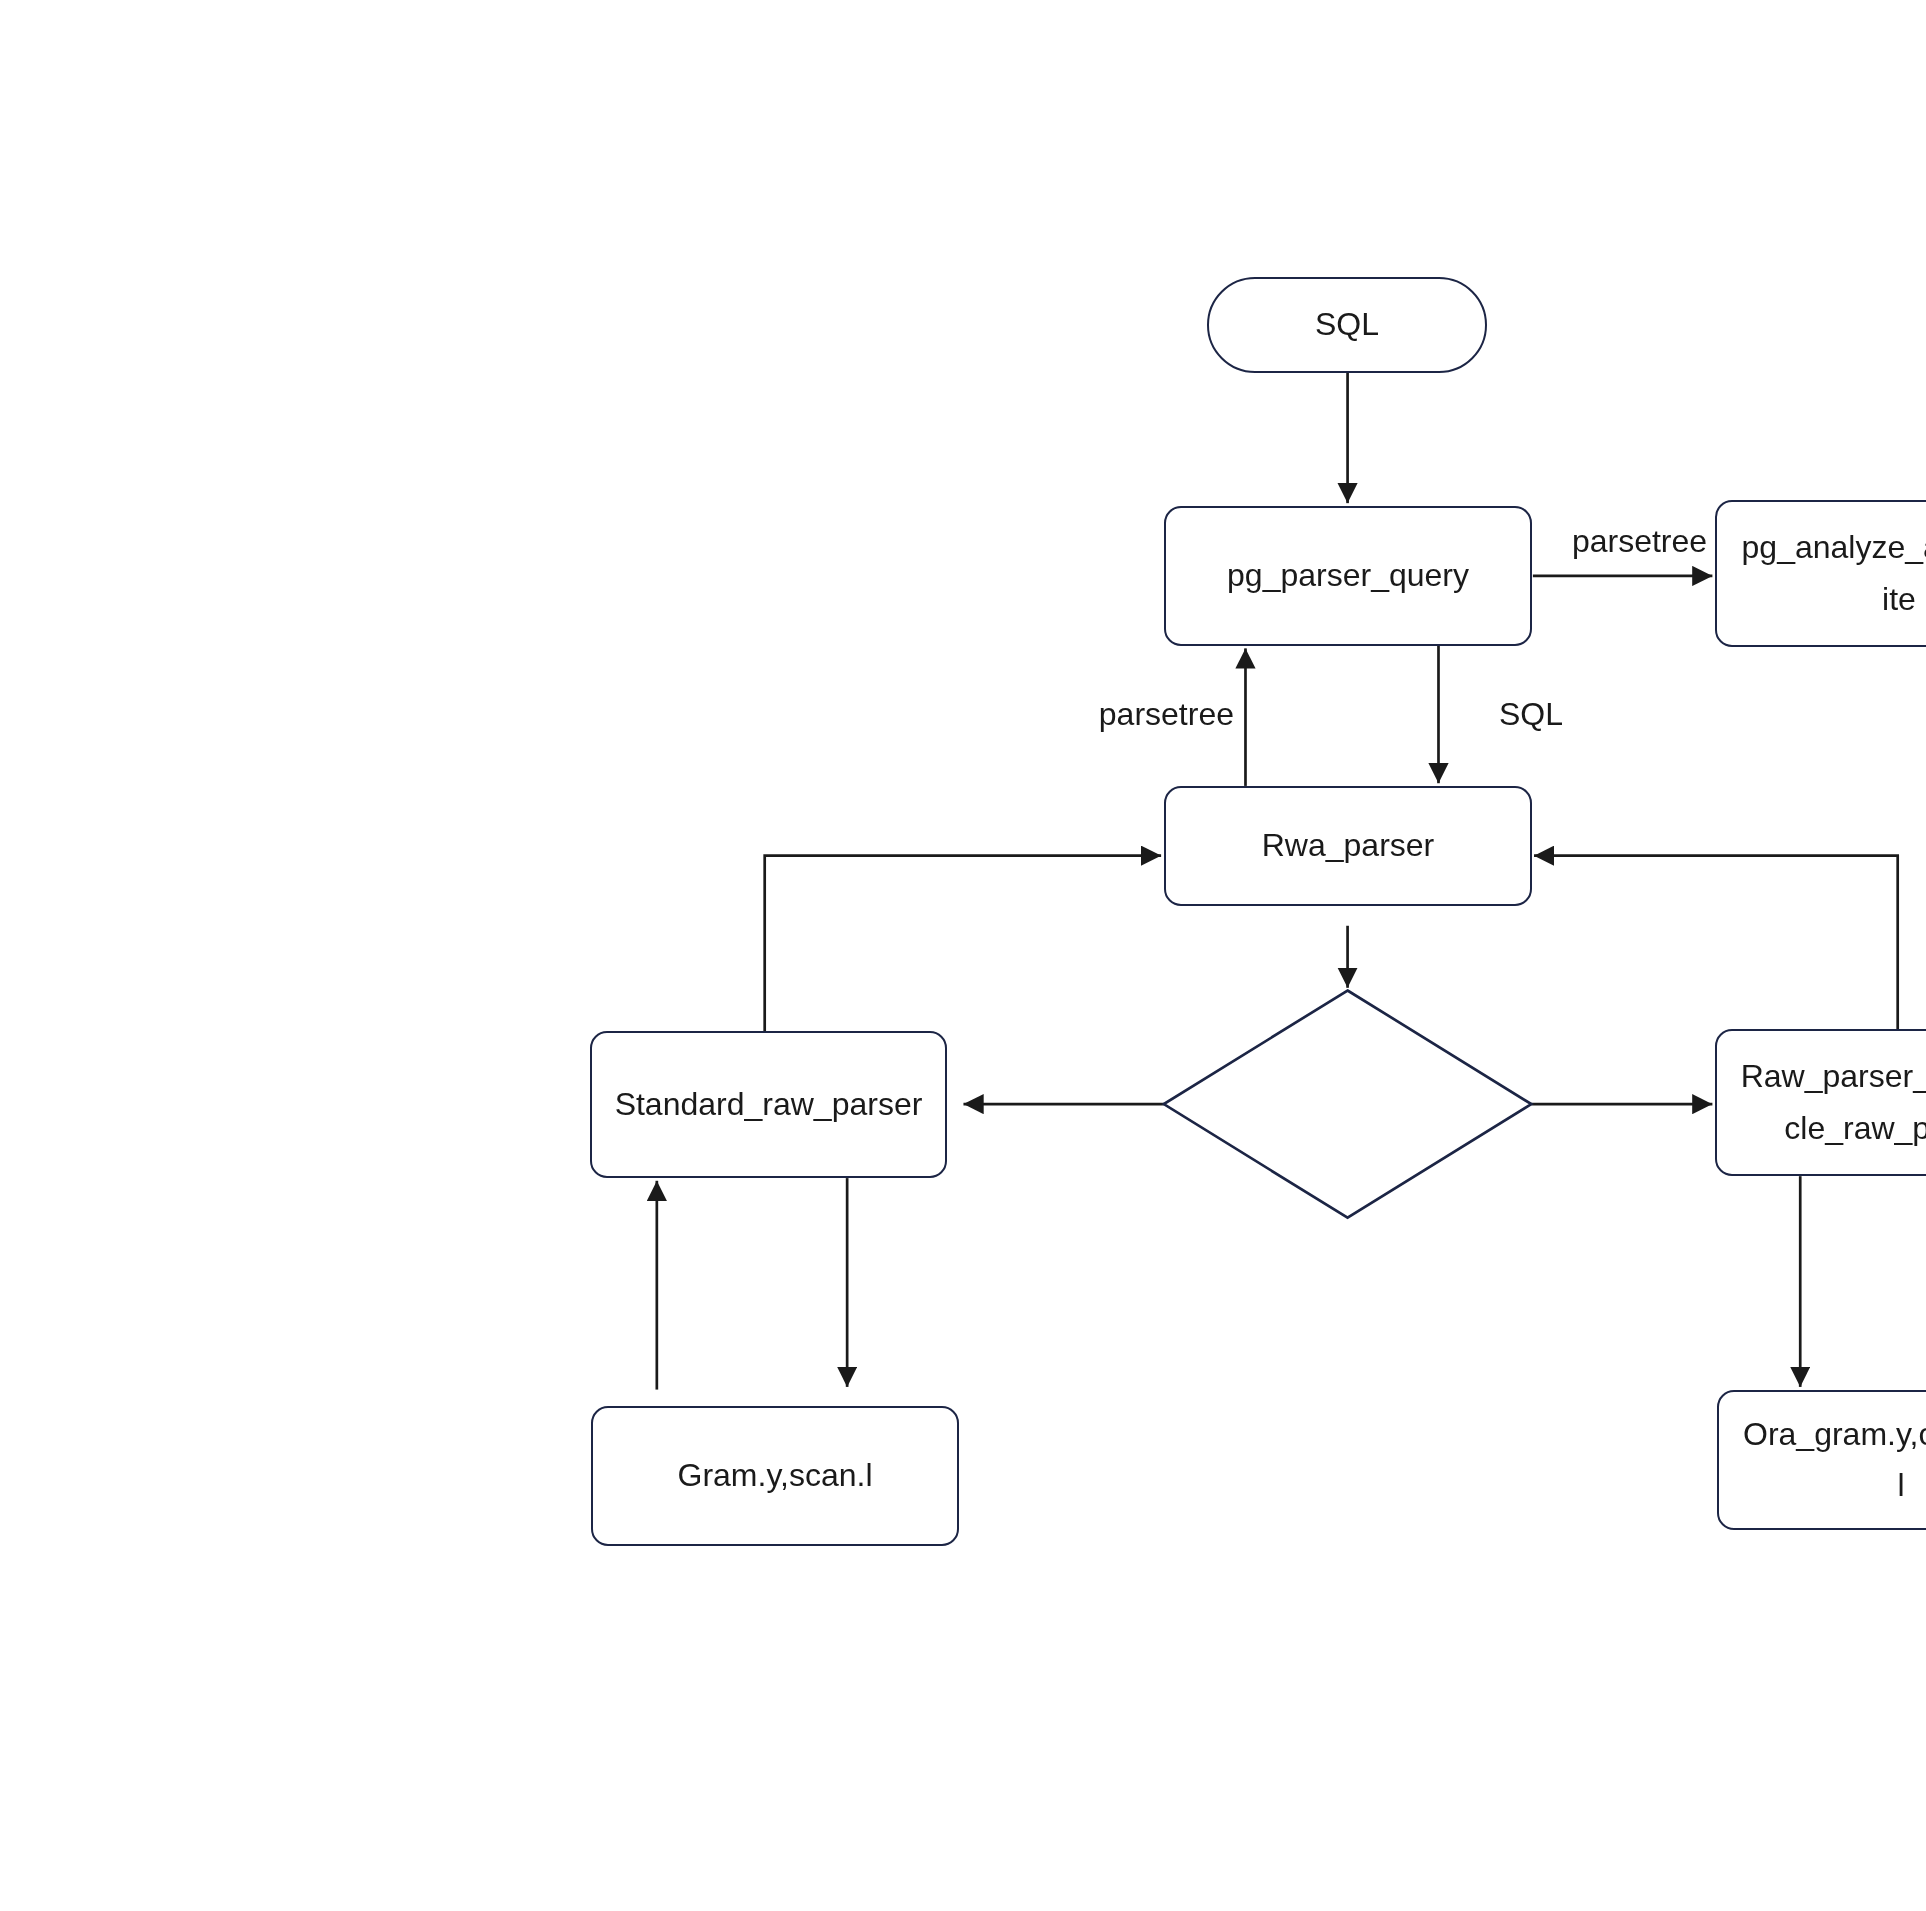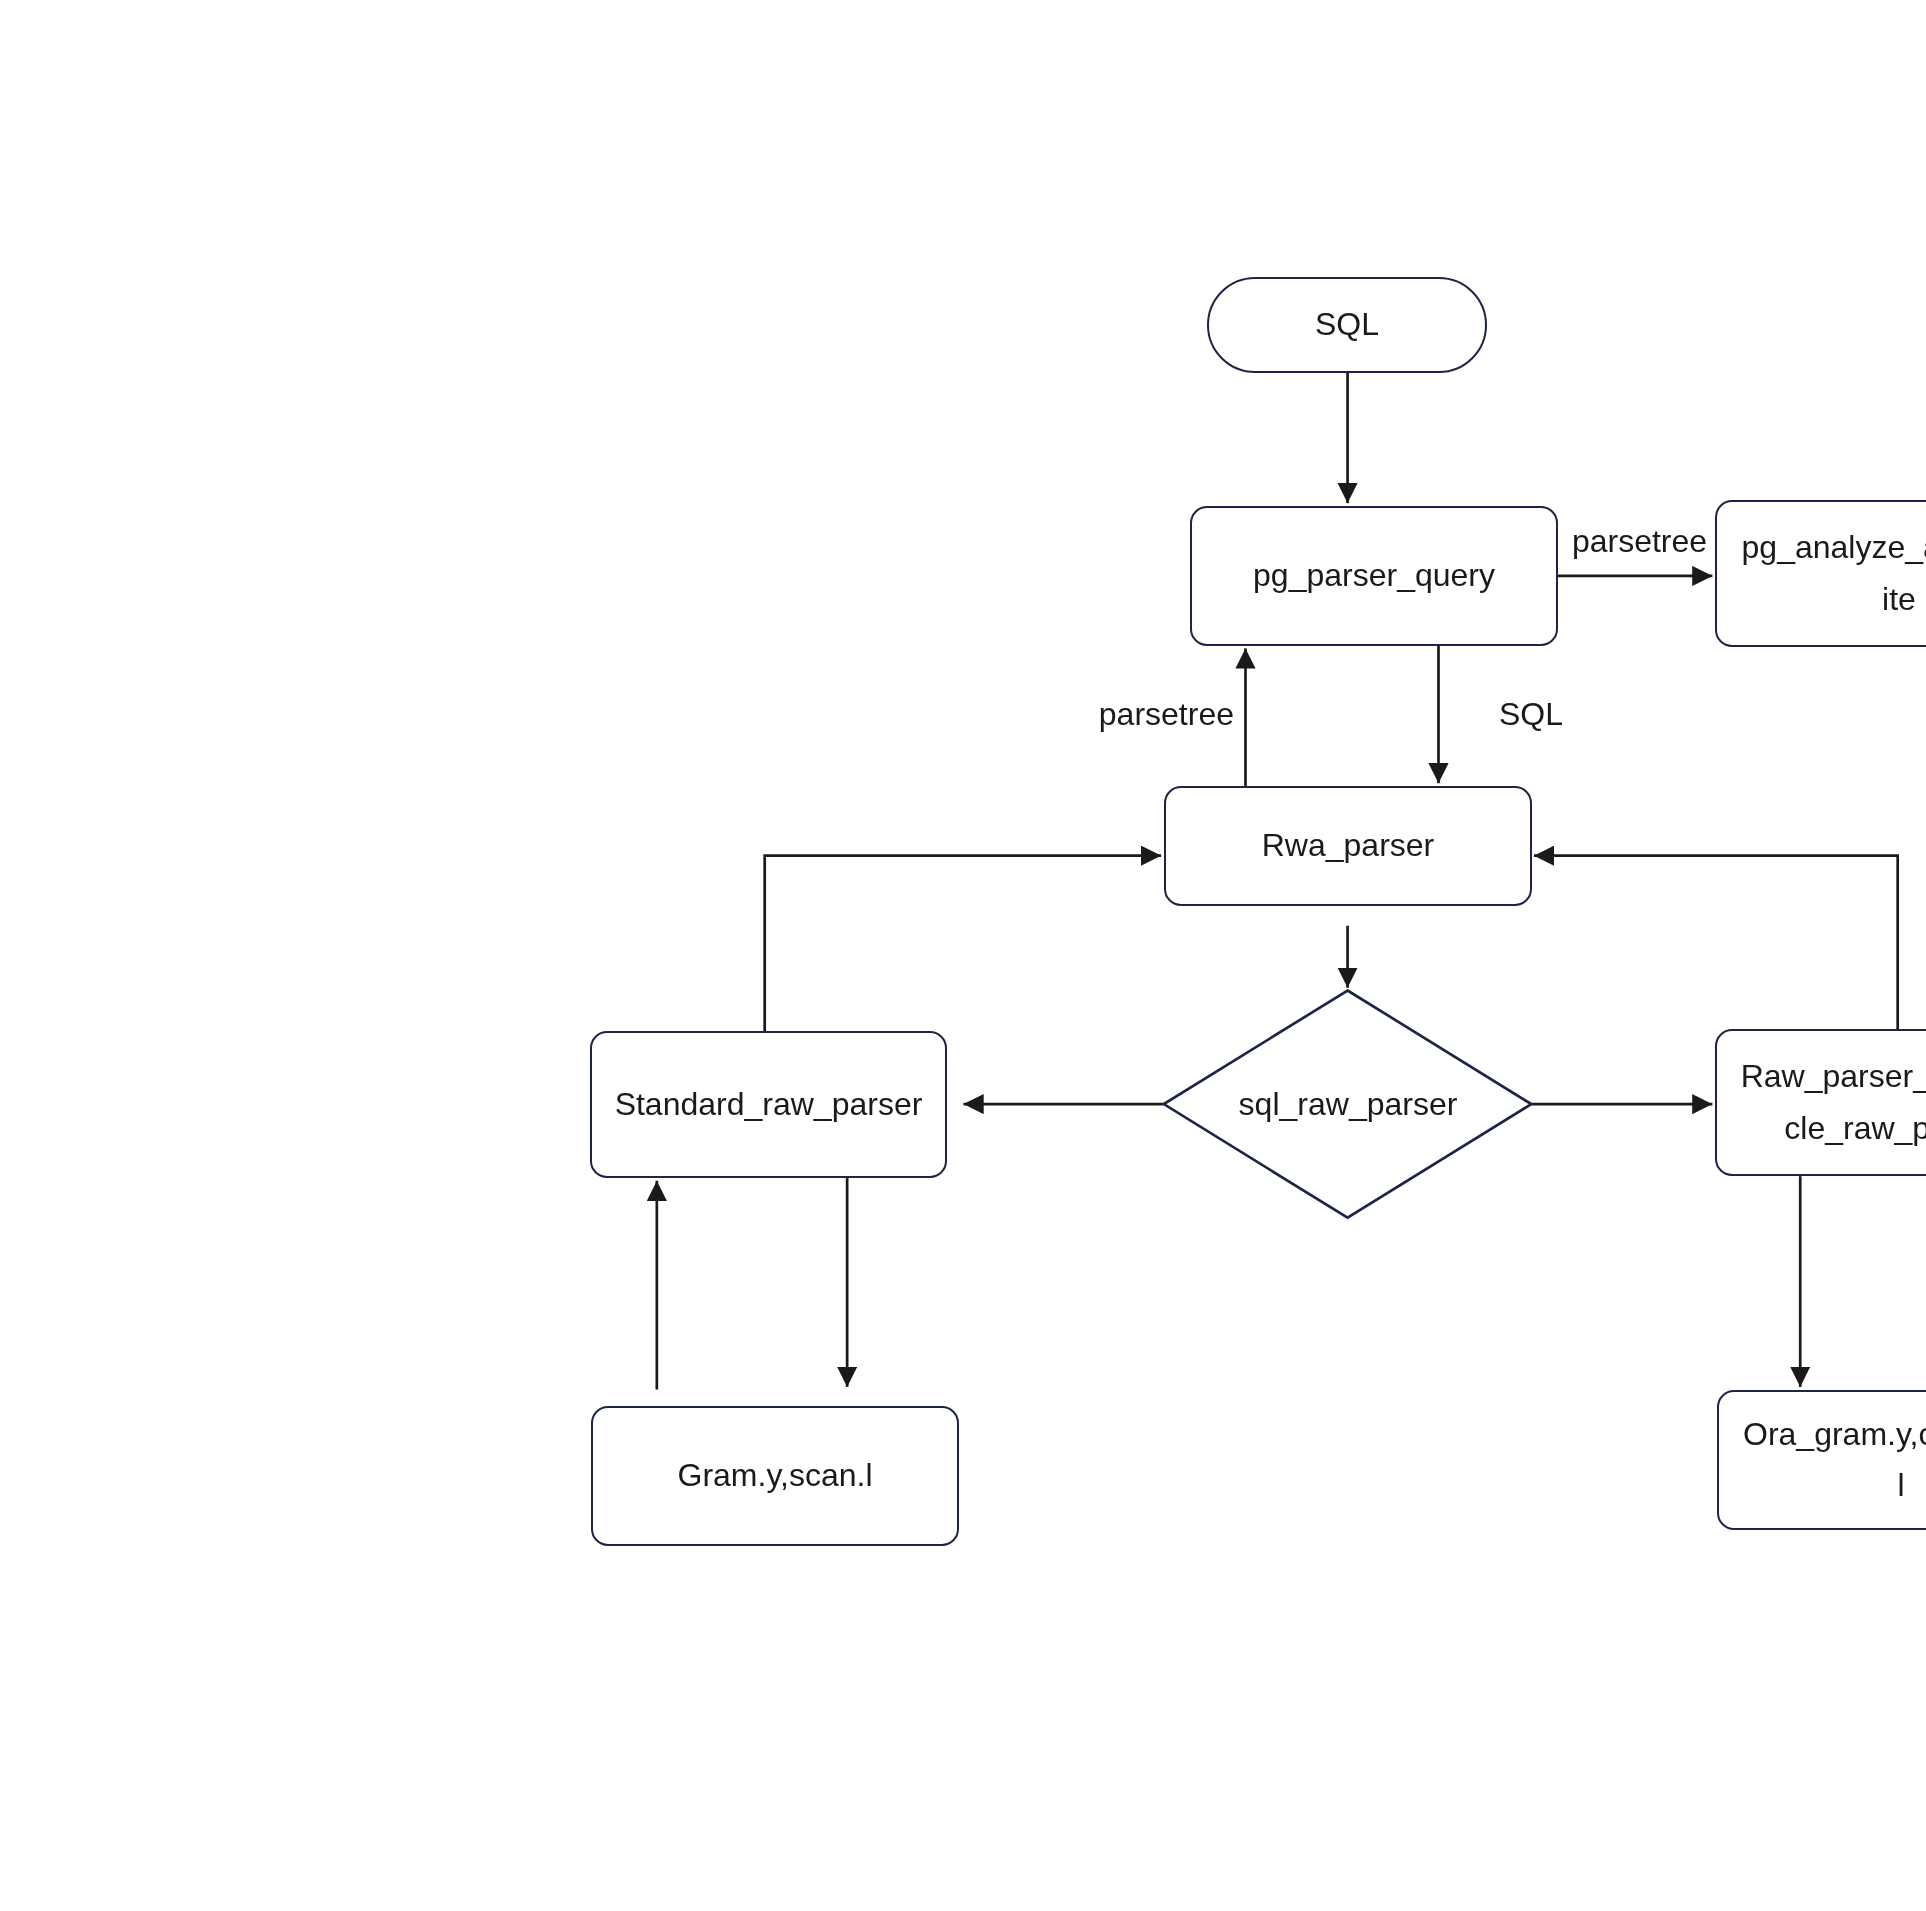--- a/index.html
+++ b/index.html
@@ -127,21 +127,21 @@
 
     <line x1="5161" y1="3607" x2="5161" y2="3060" marker-end="url(#arrow)"></line>
 
     <polygon class="diamond" points="3498,2571 3975,2866 3498,3161 3021,2866"></polygon>
   </svg>
 
   <div class="node node--stadium" style="left:1207px; top:277px; width:280px; height:96px;">
     <span class="node-label">SQL</span>
   </div>
 
-  <div class="node" style="left:1164px; top:506px; width:368px; height:140px;margin-left:26px;">
+  <div class="node" style="left:1164px; top:506px; width:368px; height:140px;">
     <span class="node-label">pg_parser_query</span>
   </div>
 
   <div class="node" style="left:1715px; top:500px; width:368px; height:147px;">
     <span class="node-label">pg_analyze_and_rewrite</span>
   </div>
 
   <div class="node" style="left:1164px; top:786px; width:368px; height:120px;">
     <span class="node-label">Rwa_parser</span>
   </div>
@@ -155,21 +155,20 @@
   </div>
 
   <div class="node" style="left:591px; top:1390px; width:368px; height:140px;margin-top:16px;">
     <span class="node-label">Gram.y,scan.l</span>
   </div>
 
   <div class="node" style="left:1717px; top:1390px; width:368px; height:140px;">
     <span class="node-label">Ora_gram.y,ora_scan.l</span>
   </div>
 
-  <div class="diamond-label">sql_raw_parser</div>
 
   <div class="edge-label edge-label--center" style="left:1531px; top:518px; width:185px;">parsetree</div>
 
   <div class="edge-label edge-label--right" style="left:1025px; top:691px; width:193px;">parsetree</div>
 
   <div class="edge-label edge-label--left" style="left:1483px; top:691px; width:154px;">SQL</div>
 
 </div>
 
 

